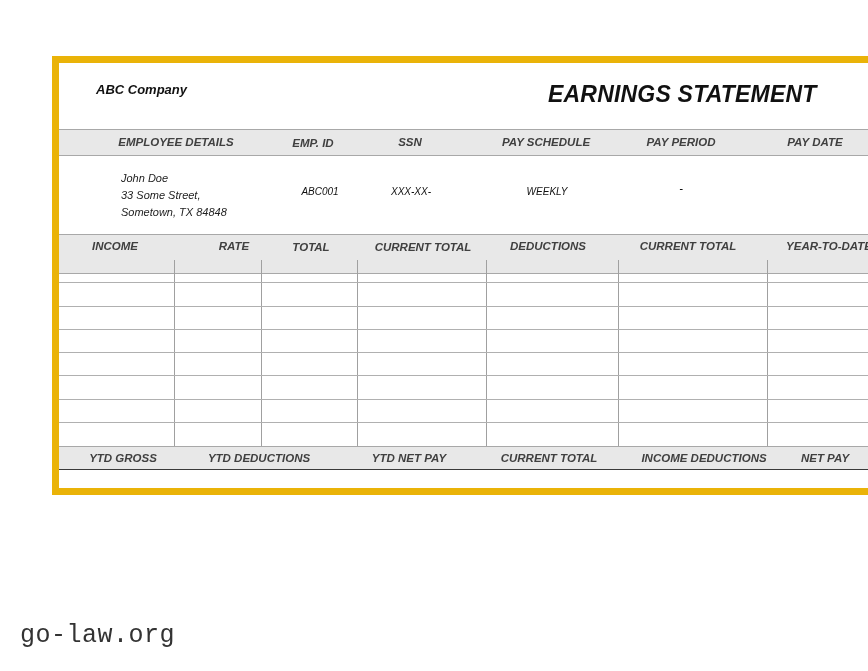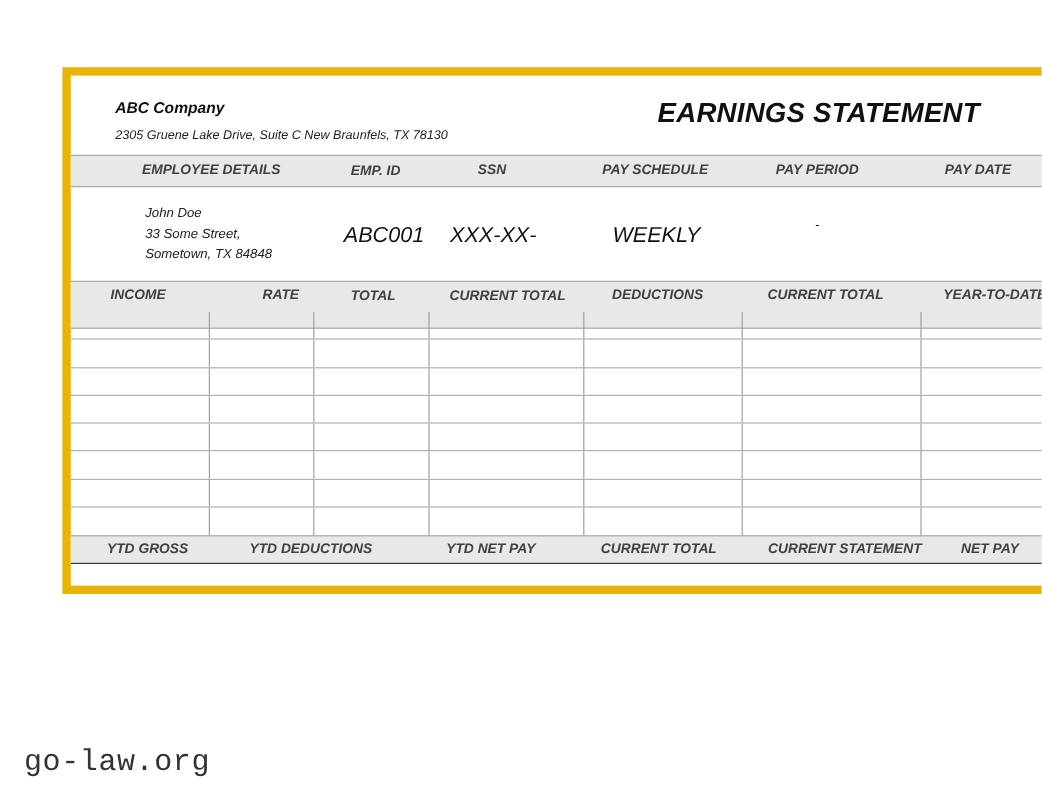--- a/index.html
+++ b/index.html
@@ -8,34 +8,33 @@
   .abs { position: absolute; }
   .company-name { left: 37px; top: 19px; font-size: 13px; font-weight: bold; color: #111; }
   .company-addr { left: 37px; top: 44px; font-size: 10.5px; color: #222; }
   .doc-title { left: 489px; top: 18px; font-size: 23px; font-weight: bold; color: #111; letter-spacing: 0.2px; }
   .band { position: absolute; left: 0; width: 829px; background: #e8e8e8; border-top: 1px solid #a8a8a8; border-bottom: 1px solid #a8a8a8; box-sizing: border-box; }
   .band-label { position: absolute; font-size: 11.5px; font-weight: bold; color: #404040; white-space: nowrap; transform: translateX(-50%); }
   .band1 { top: 66px; height: 27px; }
   .band2 { top: 171px; height: 40px; }
   .band3 { top: 383px; height: 24px; border-bottom: 1.5px solid #3a3a3a; }
   .emp-line { position: absolute; left: 62px; font-size: 11px; color: #222; }
-  .emp-val { position: absolute; font-size: 18px; color: #111; transform: translateX(-50%); white-space: nowrap; }
+  .emp-val { position: absolute; font-size: 10px; color: #111; transform: translateX(-50%); white-space: nowrap; }
   .grid { position: absolute; left: 0; top: 197px; width: 829px; height: 186px; }
   .grid-row { position: absolute; left: 0; width: 829px; height: 23.25px; border-bottom: 1px solid #b0b0b0; box-sizing: border-box; }
   .grid-row:last-child { border-bottom: none; }
   .grid-cell { position: absolute; top: 0; height: 100%; border-right: 1px solid #a0a0a0; box-sizing: border-box; }
   .grid-cell.last { border-right: none; }
   .watermark { position: absolute; left: 20px; top: 621px; font-family: "Liberation Mono", monospace; font-size: 25px; color: #333; letter-spacing: 0.5px; }
 </style>
 </head>
 <body>
 
 <div class="sheet">
   <div class="abs company-name">ABC Company</div>
-  <div class="abs company-addr">2305 Gruene Lake Drive, Suite C New Braunfels, TX 78130</div>
   <div class="abs doc-title">EARNINGS STATEMENT</div>
 
   <div class="band band1">
     <span class="band-label" style="left:117px; top:6px;">EMPLOYEE DETAILS</span>
     <span class="band-label" style="left:254px; top:7px;">EMP. ID</span>
     <span class="band-label" style="left:351px; top:6px;">SSN</span>
     <span class="band-label" style="left:487px; top:6px;">PAY SCHEDULE</span>
     <span class="band-label" style="left:622px; top:6px;">PAY PERIOD</span>
     <span class="band-label" style="left:756px; top:6px;">PAY DATE</span>
   </div>
@@ -132,21 +131,21 @@
       <div class="grid-cell" style="left:560px; width:149px;"></div>
       <div class="grid-cell last" style="left:709px; width:120px;"></div>
     </div>
   </div>
 
   <div class="band band3">
     <span class="band-label" style="left:64px; top:5px;">YTD GROSS</span>
     <span class="band-label" style="left:200px; top:5px;">YTD DEDUCTIONS</span>
     <span class="band-label" style="left:350px; top:5px;">YTD NET PAY</span>
     <span class="band-label" style="left:490px; top:5px;">CURRENT TOTAL</span>
-    <span class="band-label" style="left:645px; top:5px;">CURRENT STATEMENT</span>
+    <span class="band-label" style="left:645px; top:5px;">INCOME DEDUCTIONS</span>
     <span class="band-label" style="left:766px; top:5px;">NET PAY</span>
   </div>
 
   <div class="abs" style="left:0; top:407px; width:829px; height:18px;">
     <span class="band-label" style="left:64px; top:2px; font-weight:normal;"></span>
     <span class="band-label" style="left:200px; top:2px; font-weight:normal;"></span>
     <span class="band-label" style="left:350px; top:2px; font-weight:normal;"></span>
     <span class="band-label" style="left:490px; top:2px; font-weight:normal;"></span>
     <span class="band-label" style="left:645px; top:2px; font-weight:normal;"></span>
     <span class="band-label" style="left:766px; top:2px; font-weight:normal;"></span>

